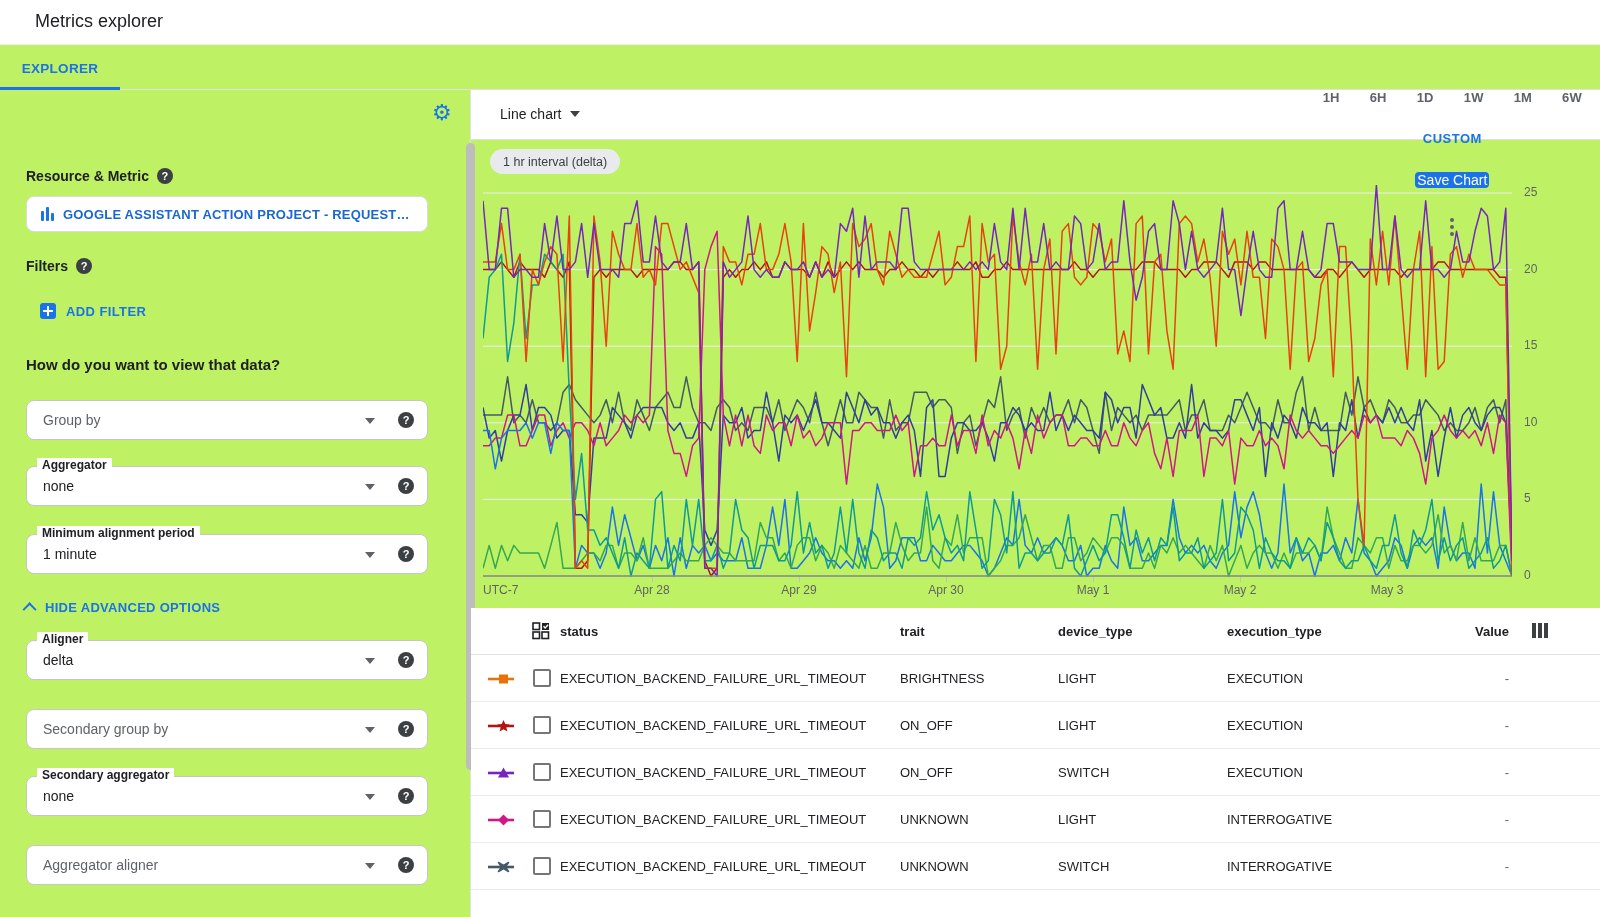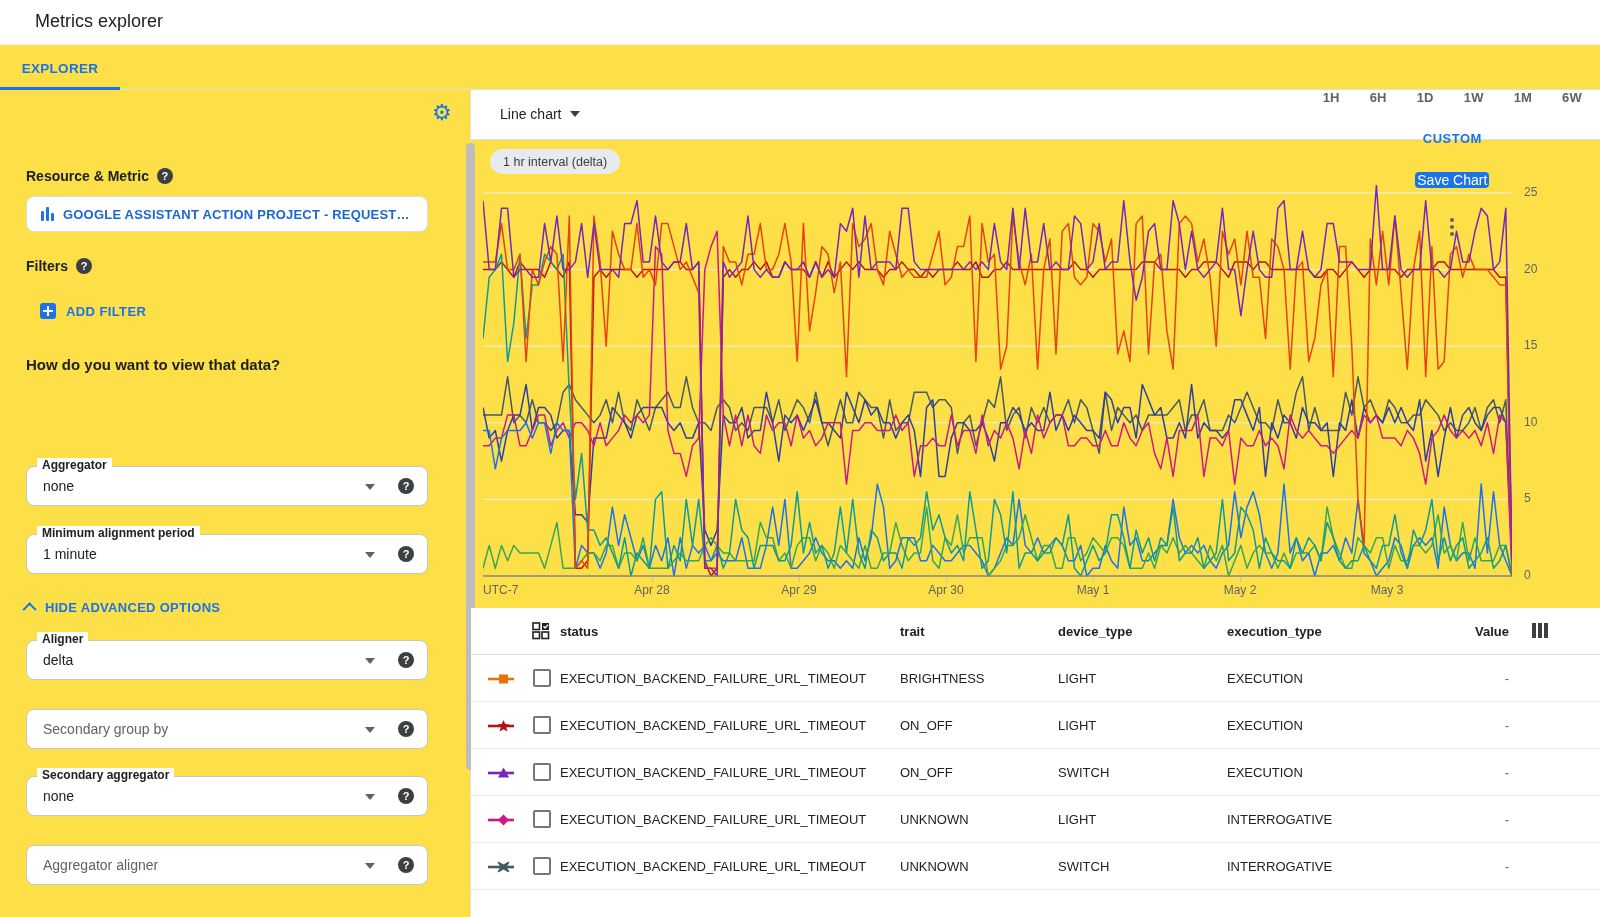--- a/index.html
+++ b/index.html
@@ -1,18 +1,18 @@
 <!DOCTYPE html>
 <html><head>
 <meta charset="utf-8">
 <style>
   * { margin:0; padding:0; box-sizing:border-box; }
   html,body { width:1600px; height:917px; overflow:hidden; background:#fff;
               font-family:"Liberation Sans","DejaVu Sans",sans-serif; color:#202124; }
-  .stage { position:relative; width:1600px; height:917px; background:#fde047; overflow:hidden; }
+  .stage { position:relative; width:1600px; height:917px; background:#bef264; overflow:hidden; }
   .abs { position:absolute; }
 
   
   .app-header { top:0; left:0; width:1600px; height:45px; border-bottom:1px solid #eceef0; background:#fff; }
   .app-title { position:absolute; left:35px; top:11px; font-size:18px; color:#202124; }
 
   
   .tabbar { top:46px; left:0; width:1600px; height:44px; border-bottom:1px solid #e0e0e0; display:flex; }
   .tab { height:44px; display:flex; align-items:center; justify-content:center; font-size:13.5px; font-weight:bold;
          letter-spacing:.3px; color:#5f6368; cursor:pointer; position:relative; }
@@ -140,20 +140,25 @@
     <span>Filters</span>
     <span class="help-dot"></span>
   </div>
   <div class="abs add-filter">
     <span class="plusbox"></span>
     <span class="txt">ADD FILTER</span>
   </div>
 
   <div class="abs view-q">How do you want to view that data?</div>
 
+  <div class="abs select" style="top:400px;">
+    <span class="val ph">Group by</span>
+    <span class="caret"></span>
+    <span class="help-dot"></span>
+  </div>
   <div class="abs select" style="top:466px;">
     <span class="sel-label">Aggregator</span>
     <span class="val">none</span>
     <span class="caret"></span>
     <span class="help-dot"></span>
   </div>
   <div class="abs select" style="top:534px;">
     <span class="sel-label">Minimum alignment period</span>
     <span class="val">1 minute</span>
     <span class="caret"></span>

